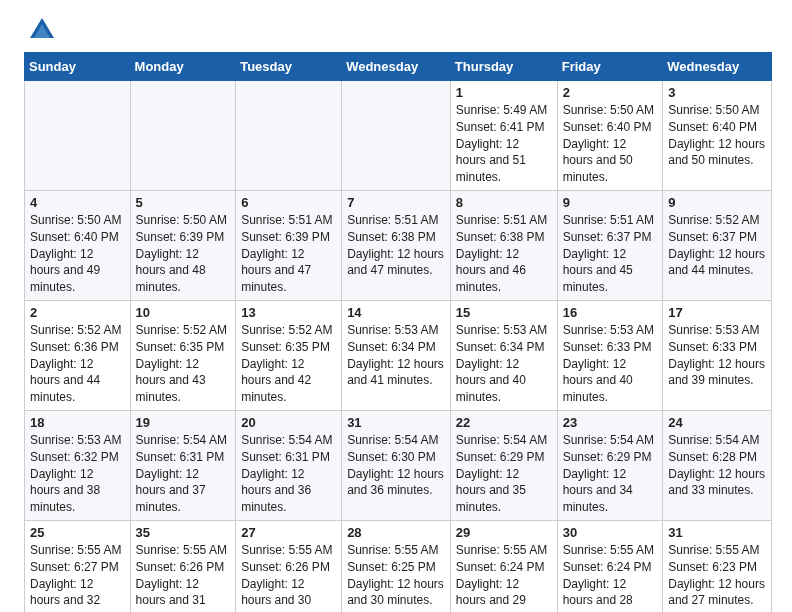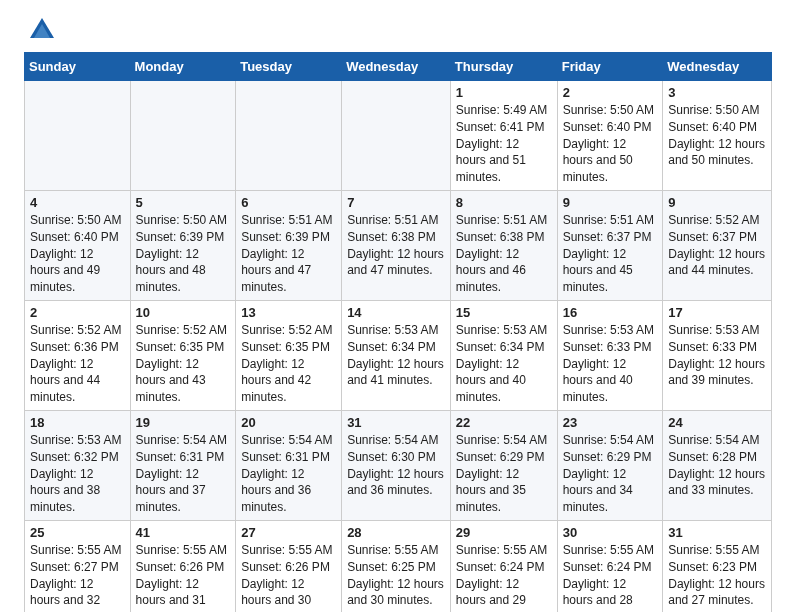--- a/index.html
+++ b/index.html
@@ -243,21 +243,21 @@
             <span class="day-num">24</span>
             <div class="day-info">Sunrise: 5:54 AM<br>Sunset: 6:28 PM<br>Daylight: 12 hours and 33 minutes.</div>
           </td>
         </tr>
         <tr>
           <td>
             <span class="day-num">25</span>
             <div class="day-info">Sunrise: 5:55 AM<br>Sunset: 6:27 PM<br>Daylight: 12 hours and 32 minutes.</div>
           </td>
           <td>
-            <span class="day-num">41</span>
+            <span class="day-num">35</span>
             <div class="day-info">Sunrise: 5:55 AM<br>Sunset: 6:26 PM<br>Daylight: 12 hours and 31 minutes.</div>
           </td>
           <td>
             <span class="day-num">27</span>
             <div class="day-info">Sunrise: 5:55 AM<br>Sunset: 6:26 PM<br>Daylight: 12 hours and 30 minutes.</div>
           </td>
           <td>
             <span class="day-num">28</span>
             <div class="day-info">Sunrise: 5:55 AM<br>Sunset: 6:25 PM<br>Daylight: 12 hours and 30 minutes.</div>
           </td>

